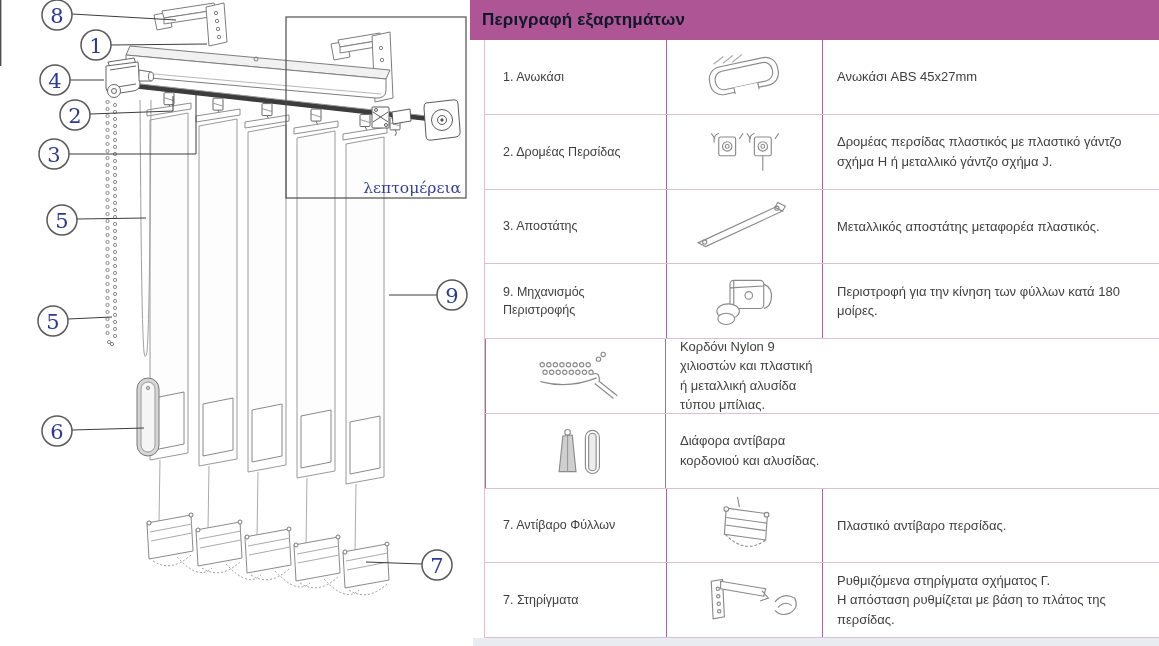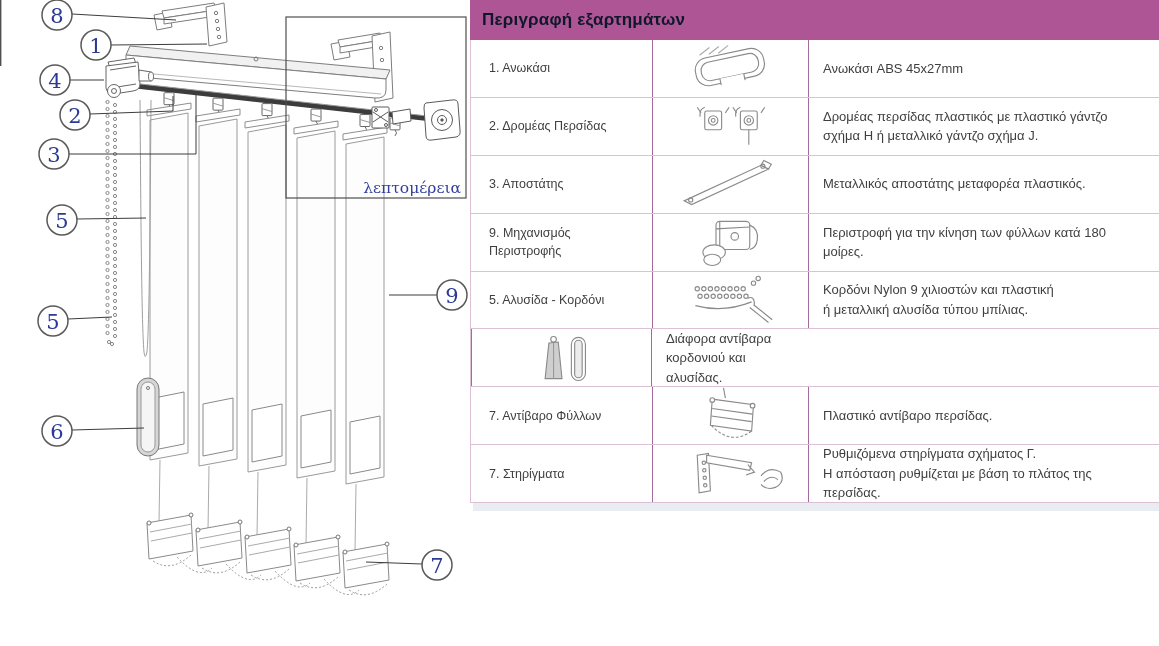--- a/index.html
+++ b/index.html
@@ -15,29 +15,29 @@
     position:relative;width:1159px;height:646px;background:#fff;overflow:hidden;
     font-family:"Liberation Sans",sans-serif;color:var(--text);
   }
   .diagram{position:absolute;left:0;top:0;width:470px;height:646px;}
   .panel{position:absolute;left:470px;top:0;width:689px;height:646px;background:#fff;}
   .panel-header{
     height:40px;background:var(--header-bg);color:#0f172a;
     font-size:17px;font-weight:bold;line-height:40px;padding-left:12px;
     letter-spacing:.2px;
   }
-  .rows{height:463px;display:flex;flex-direction:column;border-left:1px solid var(--row-border);margin-left:0;}
+  .rows{height:598px;display:flex;flex-direction:column;border-left:1px solid var(--row-border);margin-left:14px;}
   .trow{
     flex:1;display:grid;grid-template-columns:181px 157px 1fr;
     border-bottom:1px solid var(--row-border);min-height:0;
   }
   .cell{display:flex;align-items:center;min-height:0;overflow:hidden;}
   .cell.label{padding-left:18px;font-size:12.5px;white-space:pre-line;line-height:1.45;}
   .cell.image{border-left:1px solid var(--col-border);border-right:1px solid var(--col-border);justify-content:center;}
-  .cell.desc{padding-left:14px;font-size:13px;white-space:pre-line;line-height:1.5;padding-right:12px;}
+  .cell.desc{padding-left:14px;font-size:13px;white-space:pre-line;line-height:1.5;padding-right:2px;}
   .bottom-strip{height:8px;background:#e9ecf1;margin-left:3px;}
   .cell.image svg{display:block;}
   svg text{user-select:none;}
 </style>
 </head>
 <body>
 
 <div class="canvas">
 
   <div class="diagram">
@@ -384,21 +384,20 @@
               <circle cx="70" cy="26" r="4"></circle>
               <ellipse cx="48" cy="43" rx="12" ry="8" fill="#fff"></ellipse>
               <ellipse cx="46" cy="51" rx="9" ry="6" fill="#fff"></ellipse>
               <path d="M86,14 q10,4 8,16 q-1,8 -8,10"></path>
             </svg>
           </div>
       <div class="cell desc">Περιστροφή για την κίνηση των φύλλων κατά 180 μοίρες.</div>
     </div>
 
     <div class="trow">
-      <div class="cell label">5. Αλυσίδα - Κορδόνι</div>
       <div class="cell image">
             <svg width="132" height="60" viewBox="0 0 132 64" fill="none" stroke="#8a8a8a" stroke-width="1.2">
               <g fill="#fff">
                 <circle cx="30" cy="20" r="2.3"></circle>
                 <circle cx="37" cy="20" r="2.3"></circle>
                 <circle cx="44" cy="20" r="2.3"></circle>
                 <circle cx="51" cy="20" r="2.3"></circle>
                 <circle cx="58" cy="20" r="2.3"></circle>
                 <circle cx="65" cy="20" r="2.3"></circle>
                 <circle cx="72" cy="20" r="2.3"></circle>

